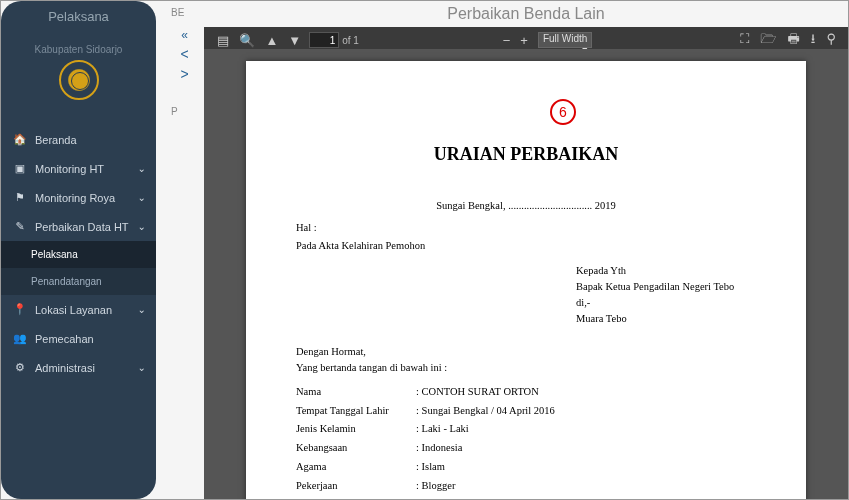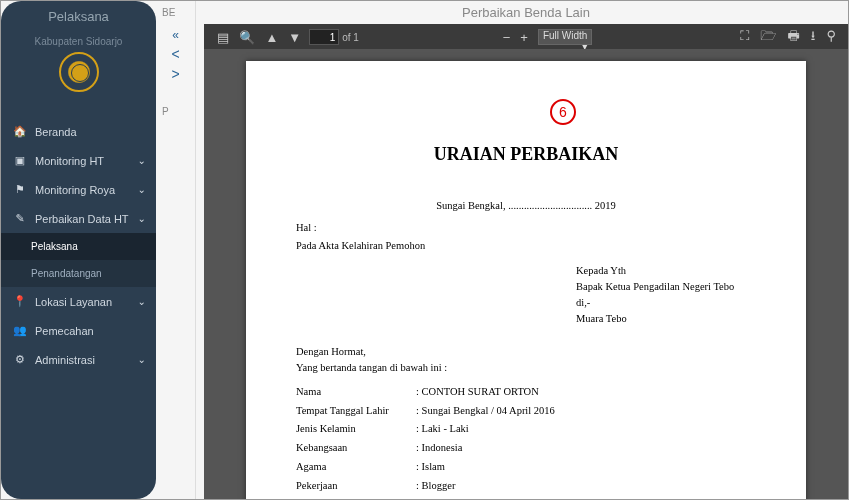--- a/index.html
+++ b/index.html
@@ -2,41 +2,41 @@
 <html><head>
   <meta charset="utf-8">
   <style>
     * { box-sizing: border-box; margin: 0; padding: 0; }
     body { font-family: Arial, sans-serif; width: 849px; height: 500px; overflow: hidden; background: #f5f5f5; position: relative; border: 1px solid #999; }
 
     
     .sidebar { position: absolute; left: 0; top: 0; width: 155px; height: 100%; background: #2c3e50; color: #b8c5d0; overflow: hidden; border-radius: 20px; }
     .sidebar-header { text-align: center; padding: 8px 5px 5px; font-size: 12px; }
     .sidebar-title { color: #95a5b0; font-size: 13px; }
-    .sidebar-subtitle { color: #7a8a99; font-size: 10px; margin-top: 12px; }
+    .sidebar-subtitle { color: #7a8a99; font-size: 10px; margin-top: 20px; }
     .logo { width: 40px; height: 40px; margin: 5px auto; background: radial-gradient(circle, #d4a017 40%, transparent 45%); border: 2px solid #d4a017; border-radius: 50%; position: relative; }
     .logo::before { content: ""; position: absolute; left: 10px; top: 10px; width: 16px; height: 16px; border: 1px solid #2c3e50; border-radius: 50%; }
 
     .nav { margin-top: 15px; }
     .nav-item { display: flex; align-items: center; padding: 8px 12px; font-size: 11px; color: #d0d8e0; cursor: pointer; position: relative; }
     .nav-item .icon { width: 14px; margin-right: 8px; text-align: center; font-size: 11px; }
     .nav-item .chev { position: absolute; right: 10px; font-size: 10px; }
     .nav-sub { background: #233240; }
     .nav-sub .nav-item { padding-left: 30px; font-size: 10px; color: #a0b0c0; }
     .nav-sub .nav-item.active { background: #1a2530; color: #fff; }
 
     
-    .collapse-strip { position: absolute; left: 155px; top: 0; width: 40px; height: 100%; background: #f5f5f5; border-right: 1px solid #ddd; }
+    .collapse-strip { position: absolute; left: 164px; top: 0; width: 40px; height: 100%; background: #f5f5f5; border-right: 1px solid #ddd; }
     .collapse-strip .lbl { font-size: 10px; color: #888; padding: 6px; }
     .arrow-btn { display: block; text-align: center; margin: 4px 0; color: #2a6496; font-size: 14px; cursor: pointer; }
     .arrow-btn.dbl { font-size: 12px; }
 
     
     .viewer { position: absolute; left: 203px; top: 0; right: 0; bottom: 0; background: #eee; }
-    .viewer-title { text-align: center; font-size: 13px; color: #888; padding: 4px 0; background: #f5f5f5; }
+    .viewer-title { text-align: center; font-size: 16px; color: #888; padding: 4px 0; background: #f5f5f5; }
 
     .pdf-toolbar { background: #3a3a3a; color: #ddd; height: 26px; display: flex; align-items: center; padding: 0 8px; font-size: 11px; }
     .tb-btn { color: #ccc; margin: 0 5px; cursor: pointer; font-size: 13px; }
     .tb-page-input { width: 30px; height: 16px; background: #222; border: 1px solid #555; color: #fff; text-align: right; font-size: 10px; padding: 0 3px; margin: 0 3px; }
     .tb-of { font-size: 10px; color: #bbb; }
     .tb-spacer { flex: 1; }
     .tb-zoom-box { display: flex; align-items: flex-end; background: #555; border: 1px solid #666; height: 16px; padding: 0 4px; margin: 0 5px; font-size: 10px; flex-direction: column; }
     .tb-right .tb-btn { margin: 0 4px; }
 
     .pdf-body { position: absolute; top: 48px; left: 0; right: 0; bottom: 0; background: #555; overflow: auto; padding: 12px 0; }

